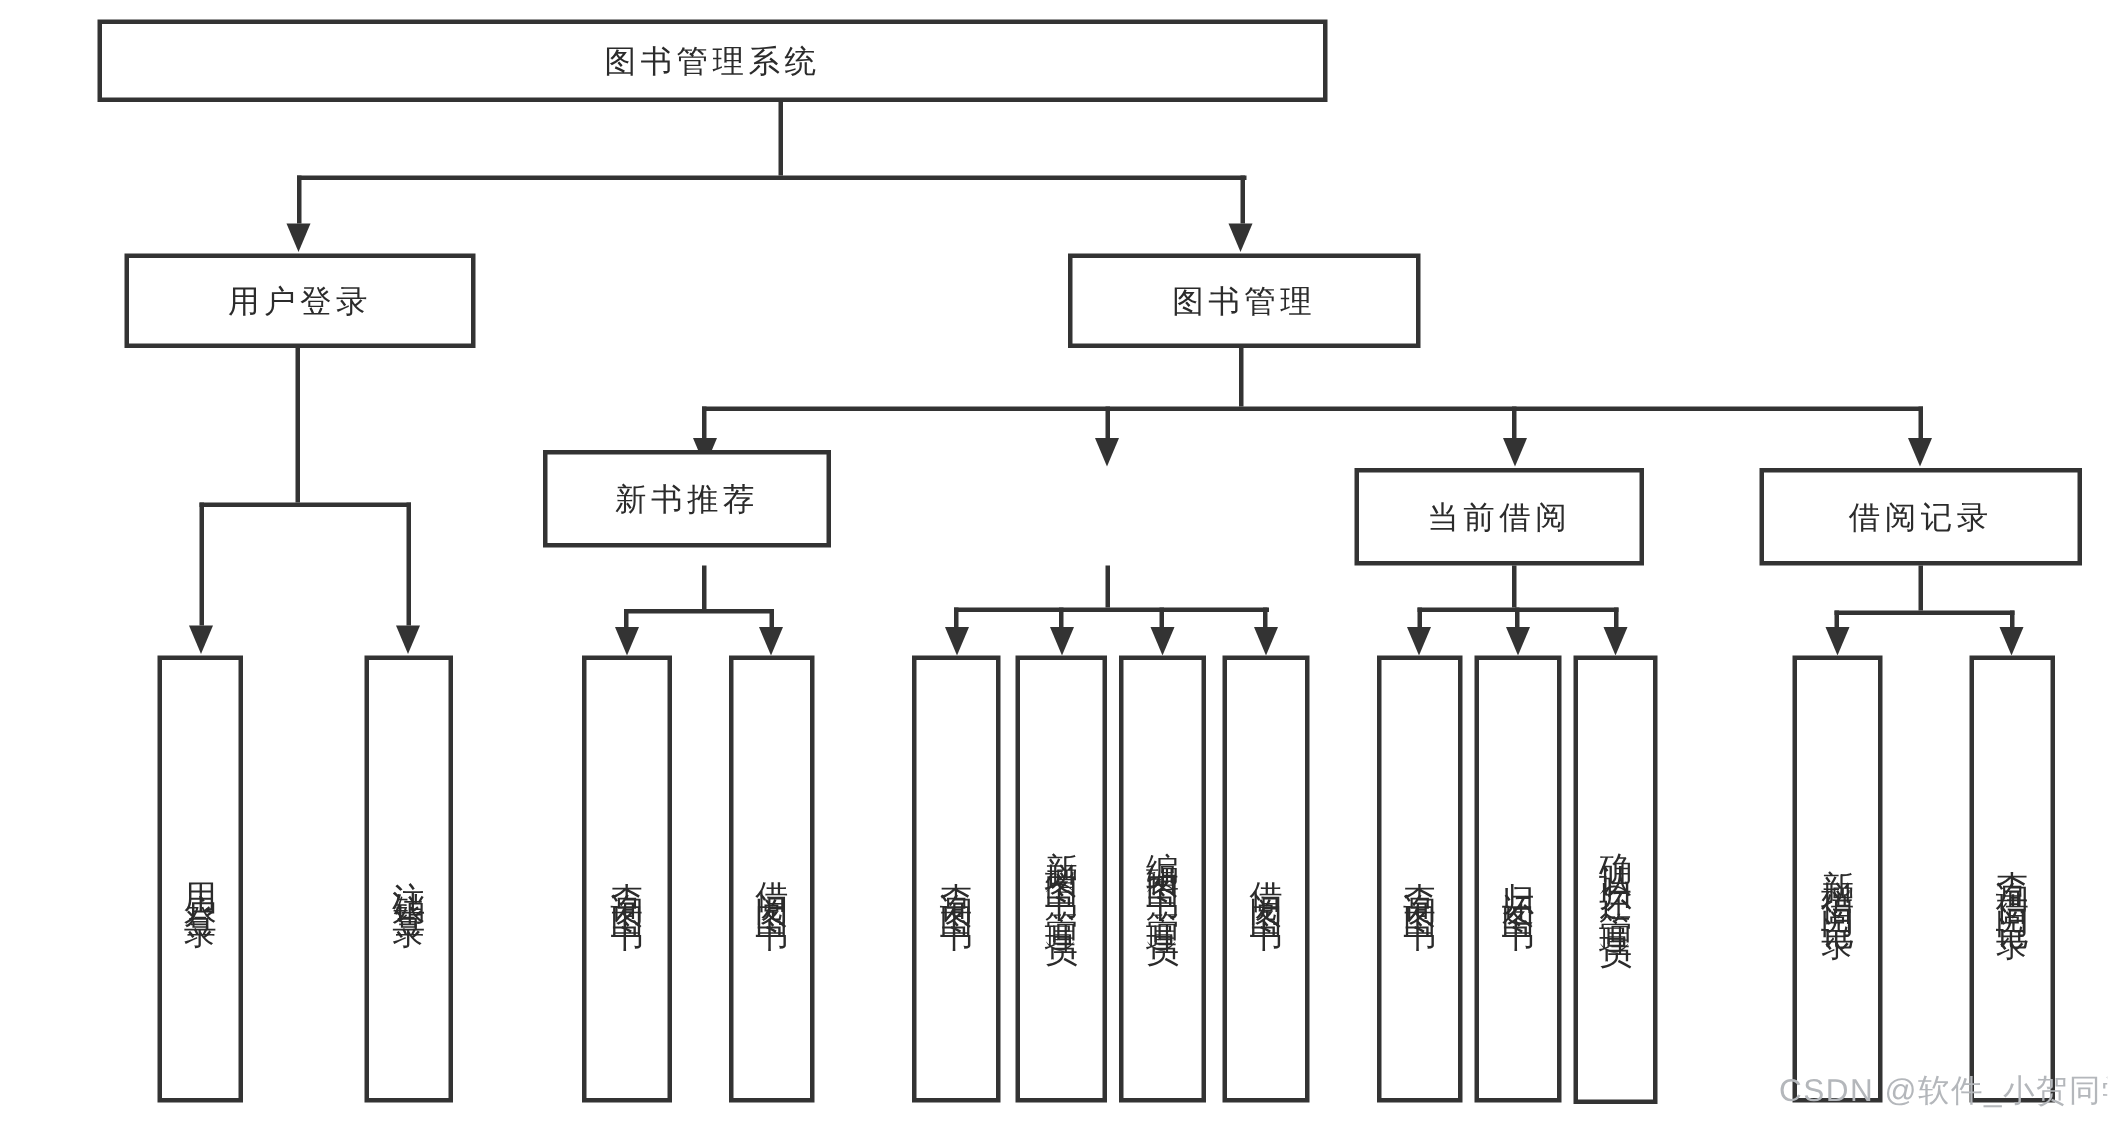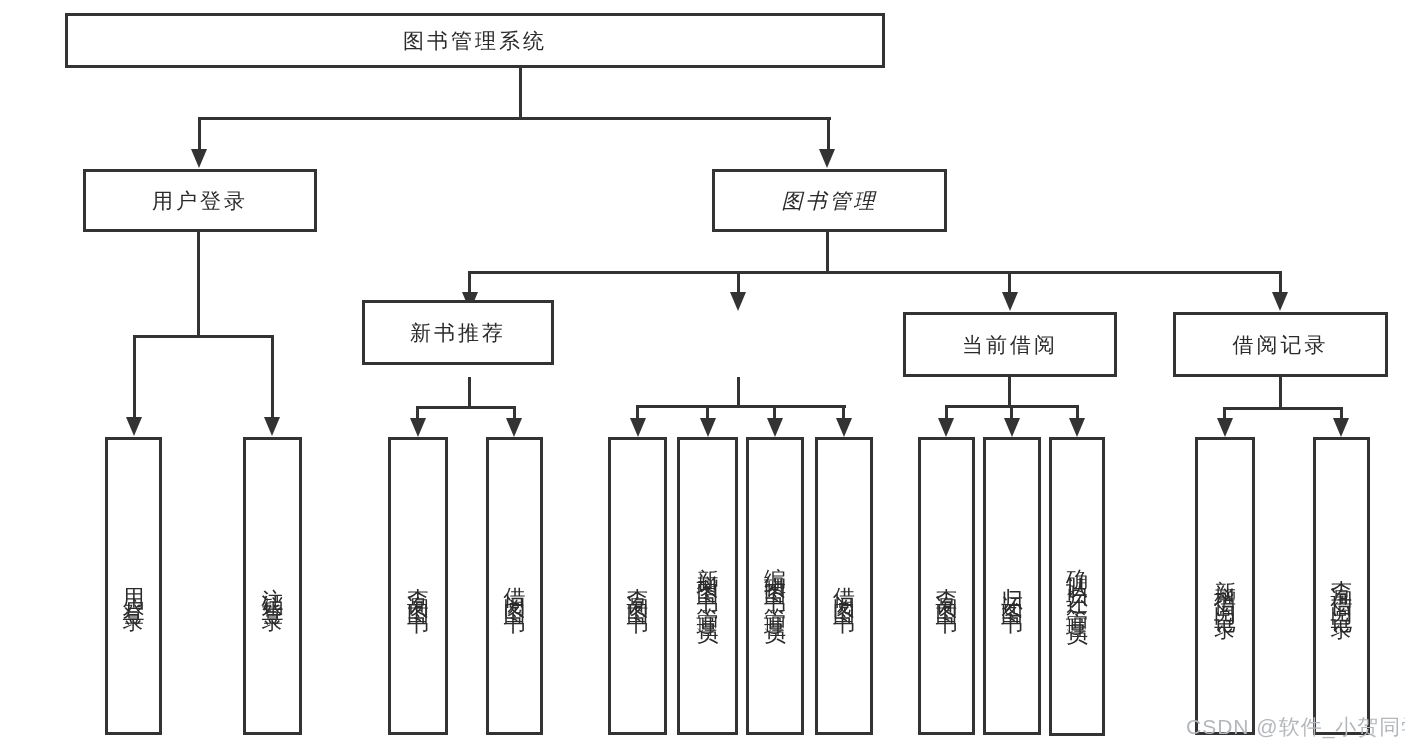--- a/index.html
+++ b/index.html
@@ -80,21 +80,21 @@
   <div class="vline" style="left:519px;top:68px;height:49px;"></div>
   <div class="hline" style="left:198px;top:117px;width:633px;"></div>
   <div class="vline" style="left:198px;top:117px;height:32px;"></div>
   <div class="vline" style="left:827px;top:117px;height:32px;"></div>
   <div class="arrow" style="left:191px;top:149px;"></div>
   <div class="arrow" style="left:819px;top:149px;"></div>
 
   <div class="box" style="left:83px;top:169px;width:234px;height:63px;">
     <span>用户登录</span>
   </div>
-  <div class="box" style="left:712px;top:169px;width:235px;height:63px;font-style:italic;">
+  <div class="box" style="left:712px;top:169px;width:235px;height:63px;">
     <span>图书管理</span>
   </div>
 
   <div class="vline" style="left:197px;top:232px;height:103px;"></div>
   <div class="hline" style="left:133px;top:335px;width:141px;"></div>
   <div class="vline" style="left:133px;top:335px;height:82px;"></div>
   <div class="vline" style="left:271px;top:335px;height:82px;"></div>
   <div class="arrow" style="left:126px;top:417px;"></div>
   <div class="arrow" style="left:264px;top:417px;"></div>
 
@@ -112,21 +112,21 @@
   <div class="vline" style="left:1008px;top:271px;height:21px;"></div>
   <div class="vline" style="left:1279px;top:271px;height:21px;"></div>
   <div class="arrow" style="left:462px;top:292px;"></div>
   <div class="arrow" style="left:730px;top:292px;"></div>
   <div class="arrow" style="left:1002px;top:292px;"></div>
   <div class="arrow" style="left:1272px;top:292px;"></div>
 
   <div class="box" style="left:362px;top:300px;width:192px;height:65px;text-align:center;">
     <span>新书推荐</span>
   </div>
-  <div class="box" style="left:903px;top:312px;width:214px;height:65px;">
+  <div class="box" style="left:903px;top:312px;width:193px;height:65px;">
     <span>当前借阅</span>
   </div>
   <div class="box" style="left:1173px;top:312px;width:215px;height:65px;">
     <span>借阅记录</span>
   </div>
 
   <div class="vline" style="left:468px;top:377px;height:29px;"></div>
   <div class="hline" style="left:416px;top:406px;width:100px;"></div>
   <div class="vline" style="left:416px;top:406px;height:12px;"></div>
   <div class="vline" style="left:513px;top:406px;height:12px;"></div>

